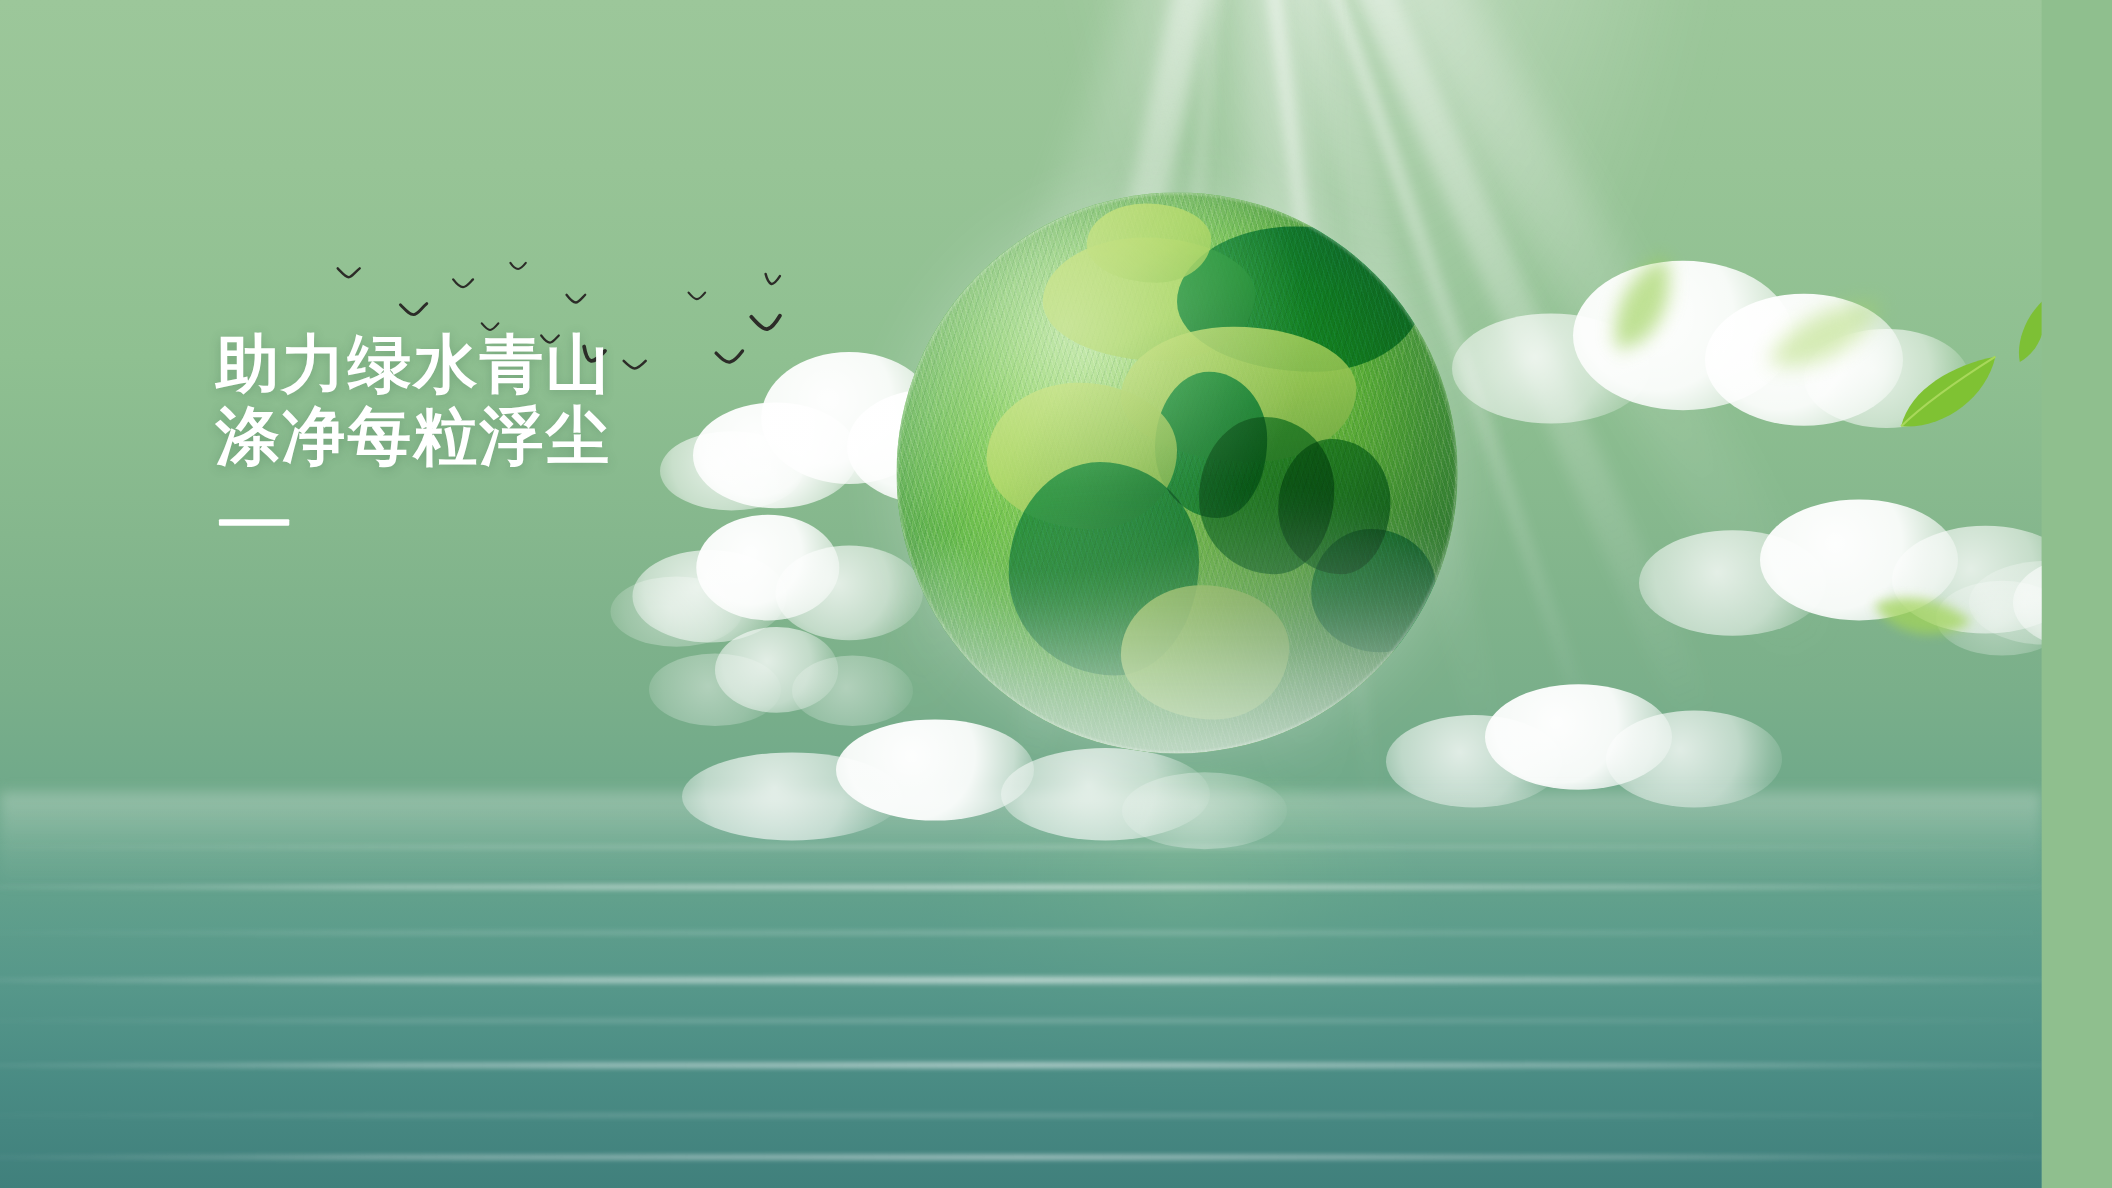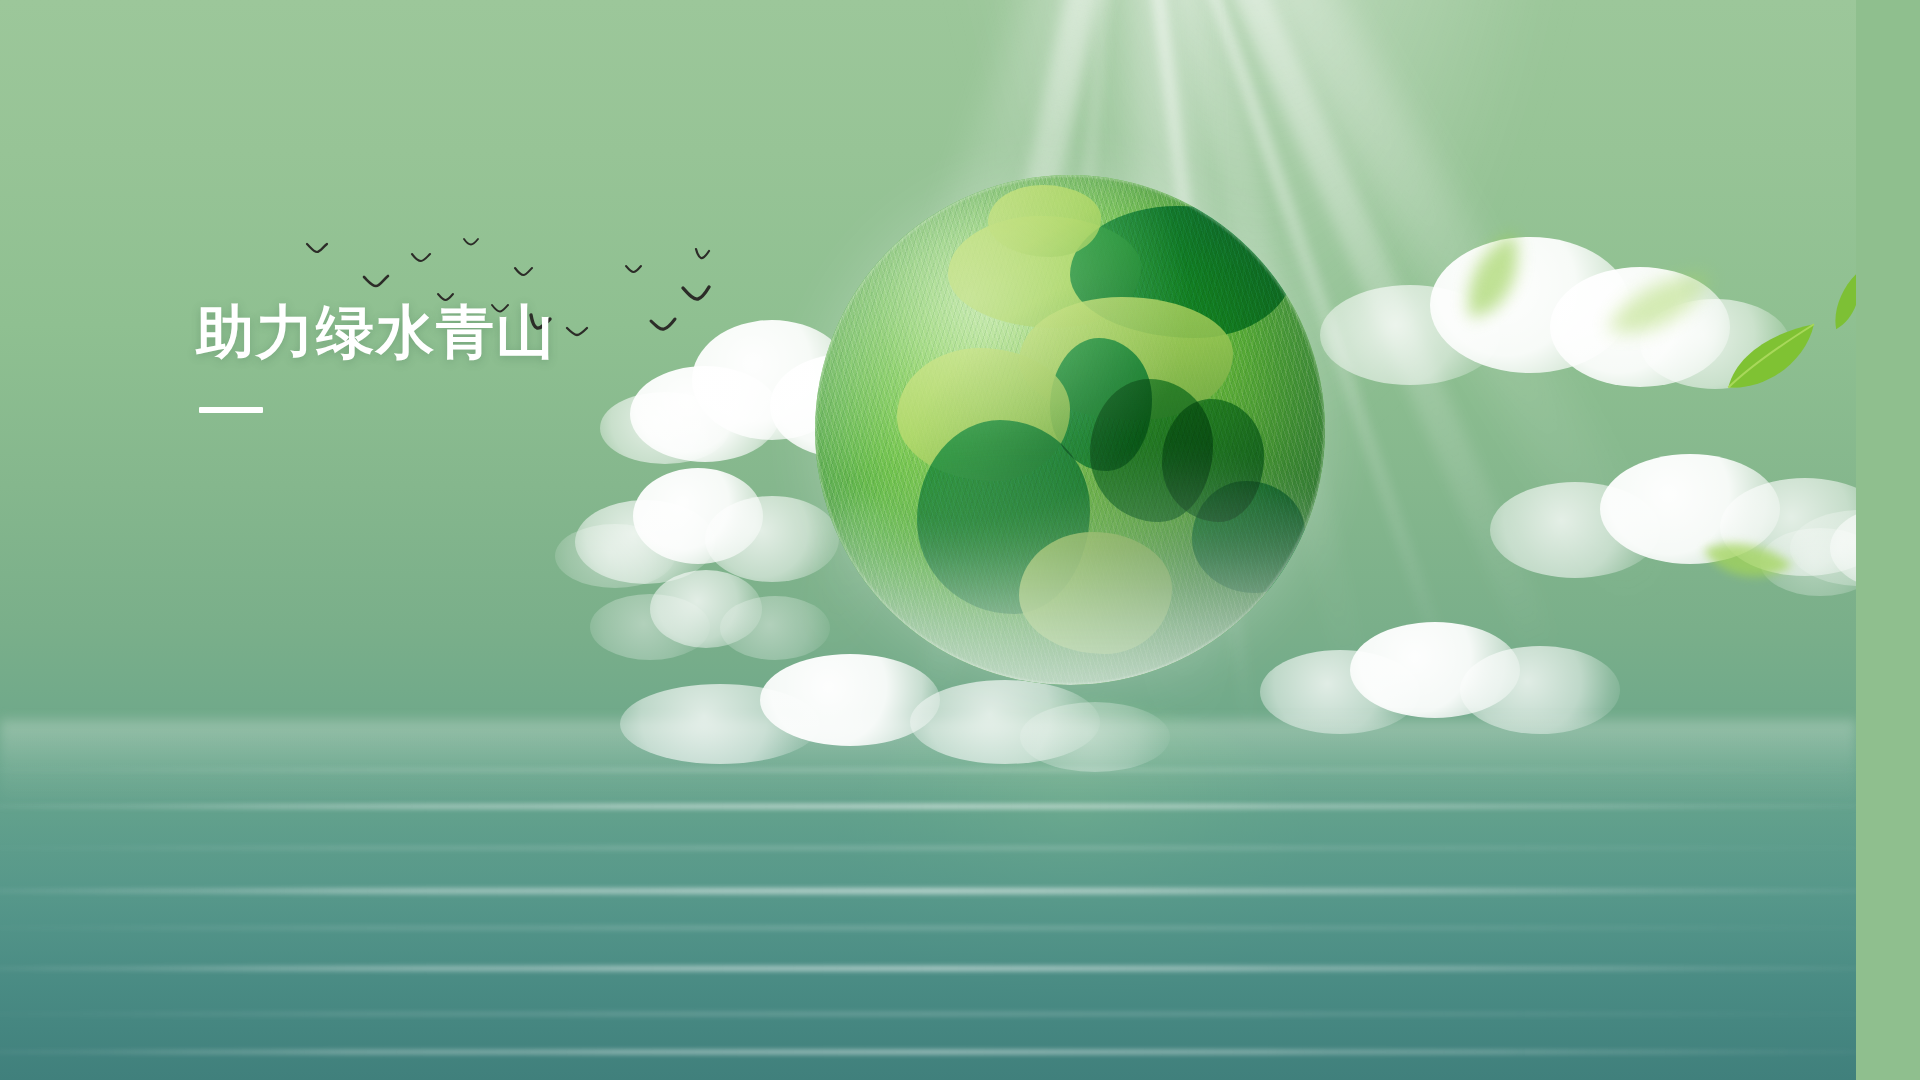--- a/index.html
+++ b/index.html
@@ -472,17 +472,18 @@
   </div>
   <div class="leaf" style="left:1600px; top:280px; z-index:32; filter:blur(9px); opacity:.46; transform:rotate(-12deg);">
     <svg width="120" height="56" viewBox="0 0 120 56">
       <path d="M4 38 C28 6, 76 -4, 116 6 C92 44, 38 58, 4 38 Z" fill="#a9d763"></path>
     </svg>
   </div>
 
   <div class="copy">
     <h1 class="headline">
       <span class="line">助力绿水青山</span>
+      <span class="line">涤净每粒浮尘</span>
     </h1>
     <div class="rule"></div>
   </div>
 
 </div>
 
 </body></html>

